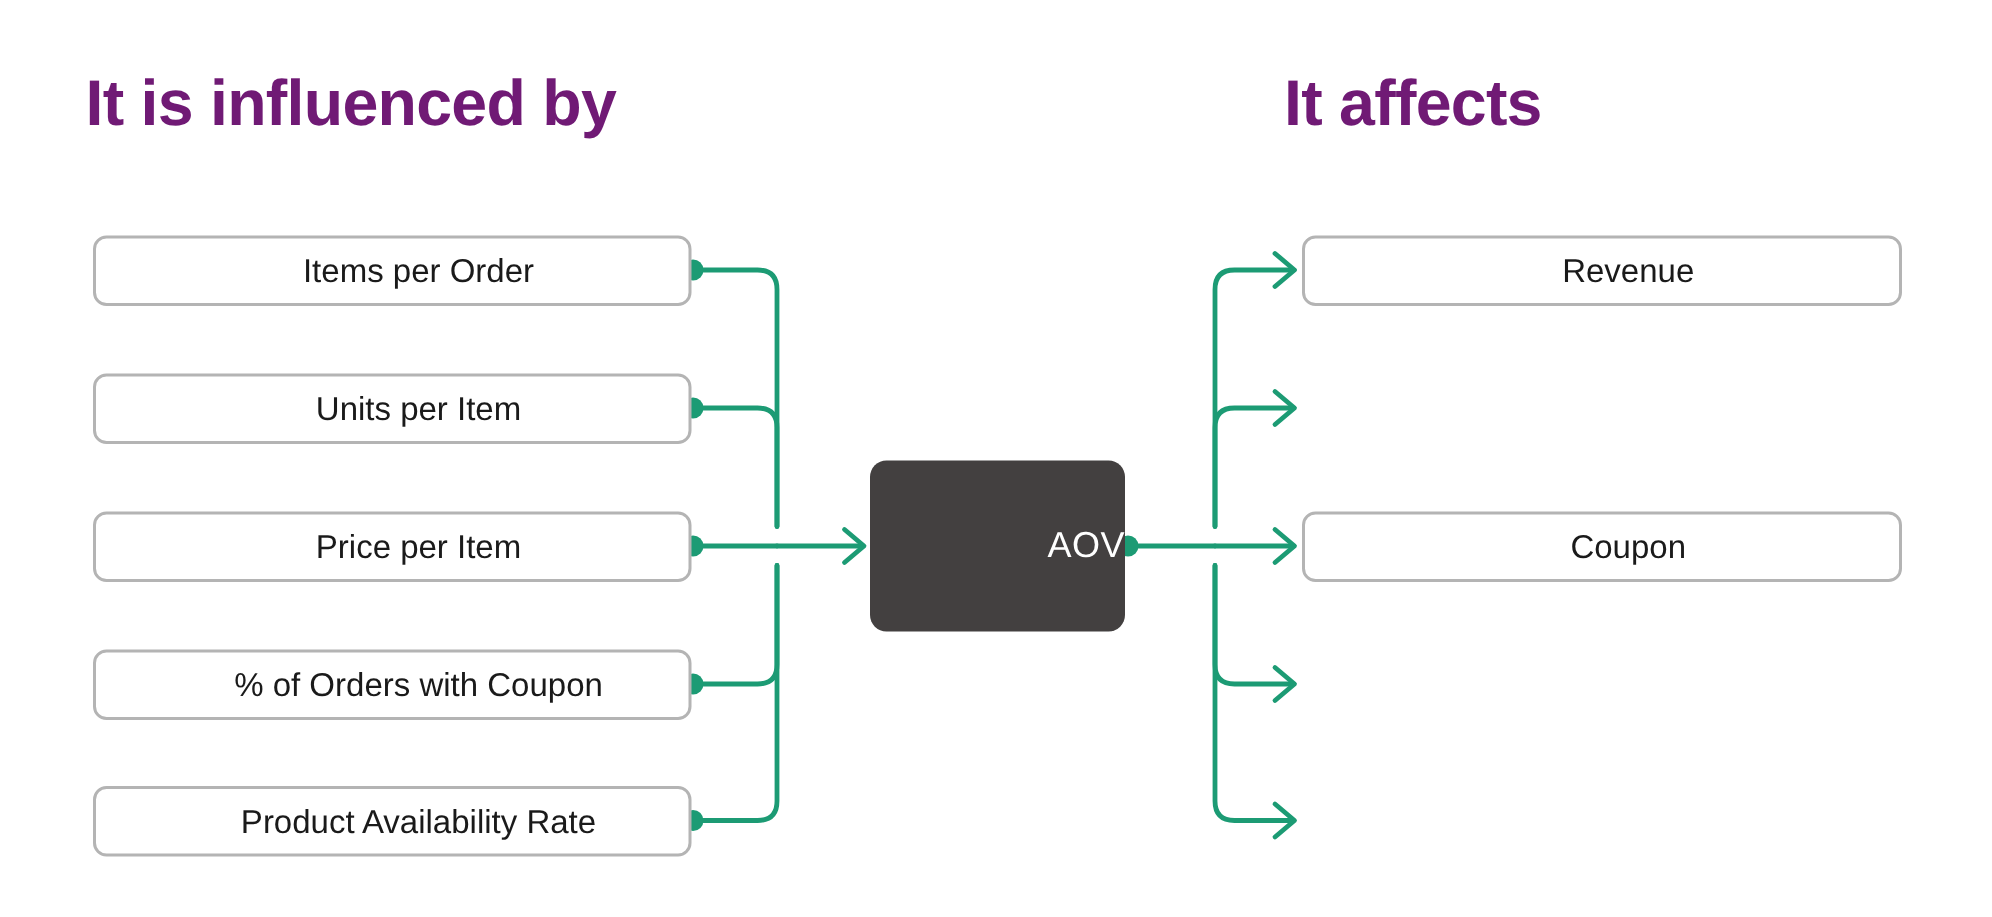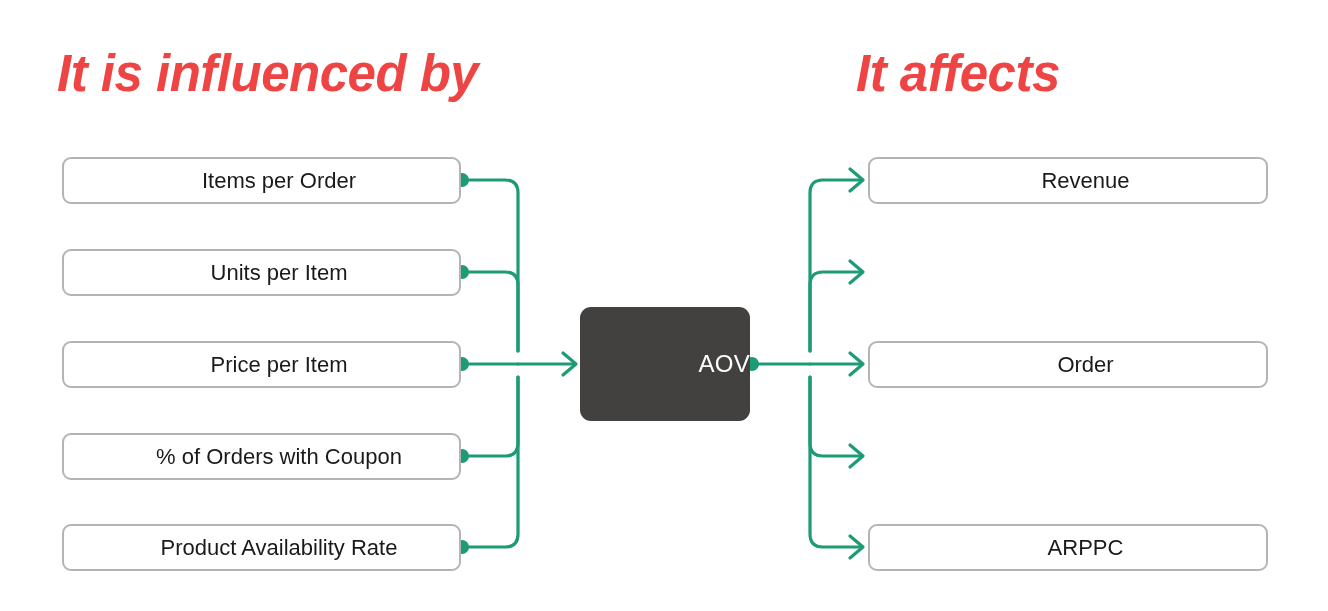--- a/index.html
+++ b/index.html
@@ -17,27 +17,26 @@
   #canvas {
     position: relative;
     width: 1328px;
     height: 611px;
     background: #ffffff;
   }
 
   
   .heading {
     position: absolute;
-    font-size: 51px;
+    font-size: 43px;
     font-weight: 700;
-    color: #ef4444;
+    color: #701a75;
     letter-spacing: -0.5px;
     white-space: nowrap;
     line-height: 1;
-    font-style: italic;
   }
   #heading-left  { left: 57px;  top: 48px; }
   #heading-right { left: 856px; top: 48px; }
 
   
   #wiring {
     position: absolute;
     left: 0;
     top: 0;
     width: 1328px;
@@ -154,19 +153,16 @@
   </div>
 
   <div id="node-aov">
     <span class="node-label">AOV</span>
   </div>
 
   <div class="node right" style="top:157px">
     <span class="node-label">Revenue</span>
   </div>
   <div class="node right" style="top:341px">
-    <span class="node-label">Order</span>
-  </div>
-  <div class="node right" style="top:524px">
-    <span class="node-label">ARPPC</span>
+    <span class="node-label">Coupon</span>
   </div>
 
 </div>
 
 </body></html>

